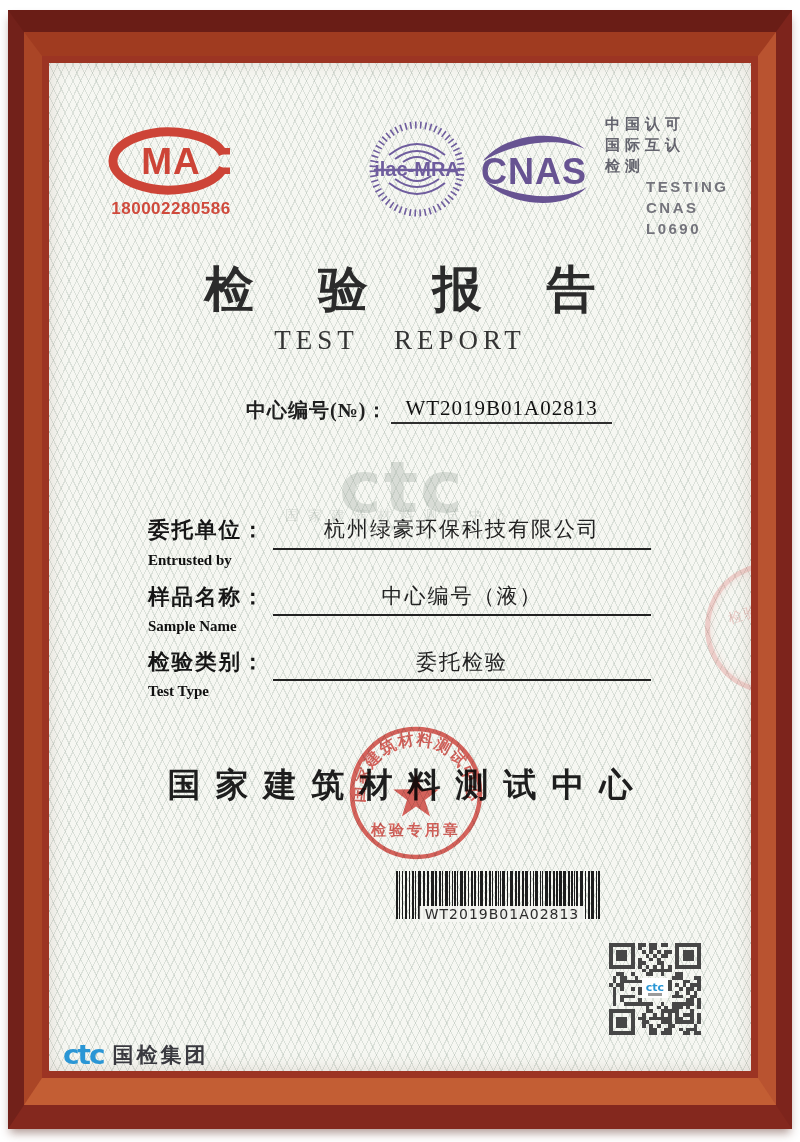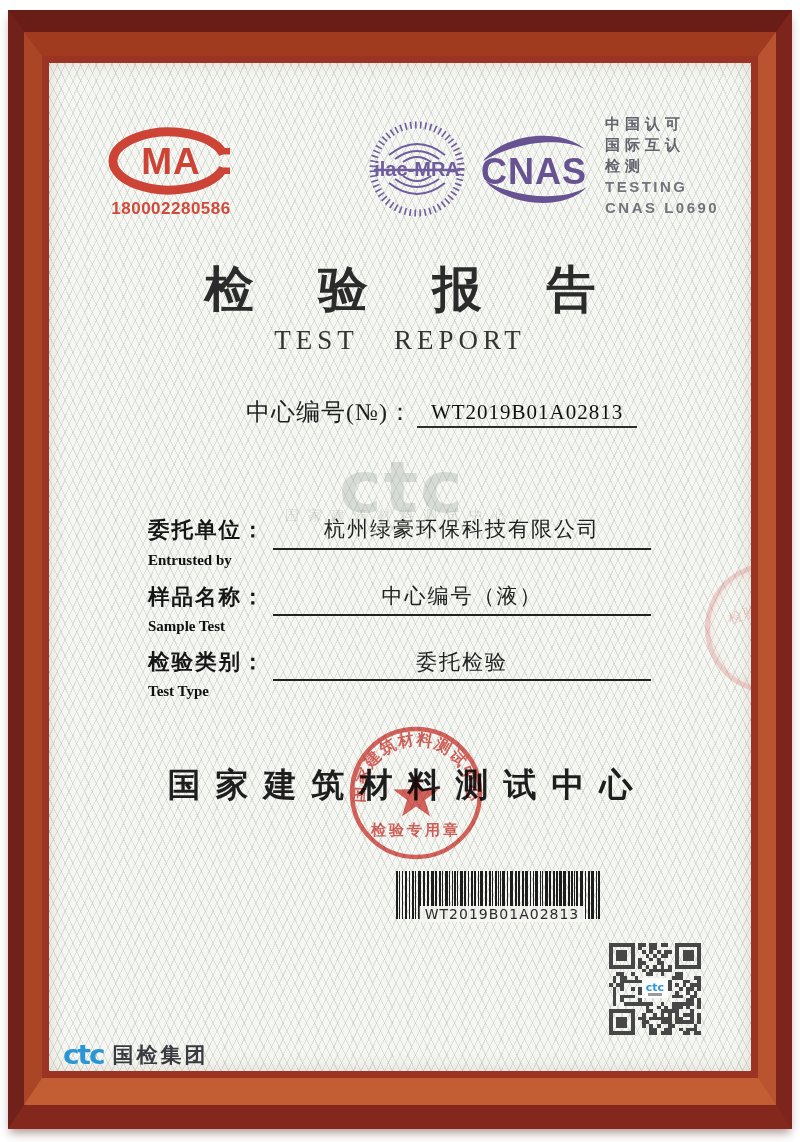--- a/index.html
+++ b/index.html
@@ -20,29 +20,29 @@
       repeating-linear-gradient(-64deg, rgba(156,172,160,.30) 0 1px, rgba(0,0,0,0) 1px 7px);
     box-shadow:inset 0 0 18px rgba(110,70,50,.16);}
   .abs{position:absolute;}
   
   .cma-number{left:52px;top:136px;width:140px;text-align:center;color:#cf4a3c;
     font:700 17px "Liberation Sans","DejaVu Sans",sans-serif;letter-spacing:.5px;}
   .accr{left:556px;top:50px;width:150px;}
   .accr-cn{font:700 15px "Liberation Sans","DejaVu Sans",sans-serif;color:#63636d;
     letter-spacing:5px;line-height:21px;}
   .accr-en{font:700 15px "Liberation Sans","DejaVu Sans",sans-serif;color:#73737b;
-    letter-spacing:2.5px;line-height:21px;}
+    letter-spacing:2.5px;line-height:21px;margin-left:41px;}
   
   .title-cn{left:0;right:0;top:194px;text-align:center;color:#2b2b2b;
     font-weight:700;font-size:49px;letter-spacing:65px;text-indent:65px;}
   .title-en{left:0;right:0;top:262px;text-align:center;color:#333;
     font-size:27px;letter-spacing:5px;word-spacing:24px;}
   
   .repno{left:197px;top:333px;display:flex;align-items:flex-end;}
-  .repno-label{font-size:24px;color:#1f1f1f;letter-spacing:1px;}
+  .repno-label{font-size:20px;color:#1f1f1f;letter-spacing:1px;font-weight:bold;}
   .repno-value{font-size:21px;color:#101010;letter-spacing:1px;
     border-bottom:2px solid #2e2e2e;padding:0 14px 1px;margin-left:4px;}
   
   .f-label-cn{left:99px;font-size:21.5px;font-weight:600;color:#161616;letter-spacing:2px;}
   .f-label-en{left:99px;font:700 15px "Liberation Serif",serif;color:#101010;}
   .f-line{left:224px;width:378px;border-top:2px solid #222;height:0;}
   .f-value{left:224px;width:378px;text-align:center;font-size:21px;color:#222;letter-spacing:2px;}
   
   .org-cn{left:0;right:0;top:700px;text-align:center;color:#1e1e1e;
     font-weight:700;font-size:33px;letter-spacing:15px;text-indent:15px;}
@@ -130,21 +130,21 @@
             <span class="repno-label">中心编号(№)：</span>
             <span class="repno-value">WT2019B01A02813</span>
           </div>
 
           <div class="abs f-label-cn" style="top:452px;">委托单位：</div>
           <div class="abs f-label-en" style="top:489px;">Entrusted by</div>
           <div class="abs f-value" style="top:452px;">杭州绿豪环保科技有限公司</div>
           <div class="abs f-line" style="top:485px;"></div>
 
           <div class="abs f-label-cn" style="top:519px;">样品名称：</div>
-          <div class="abs f-label-en" style="top:555px;">Sample Test</div>
+          <div class="abs f-label-en" style="top:555px;">Sample Name</div>
           <div class="abs f-value" style="top:519px;">中心编号（液）</div>
           <div class="abs f-line" style="top:551px;"></div>
 
           <div class="abs f-label-cn" style="top:584px;">检验类别：</div>
           <div class="abs f-label-en" style="top:620px;">Test Type</div>
           <div class="abs f-value" style="top:585px;">委托检验</div>
           <div class="abs f-line" style="top:616px;"></div>
 
           <div class="abs org-cn">国家建筑材料测试中心</div>
 

